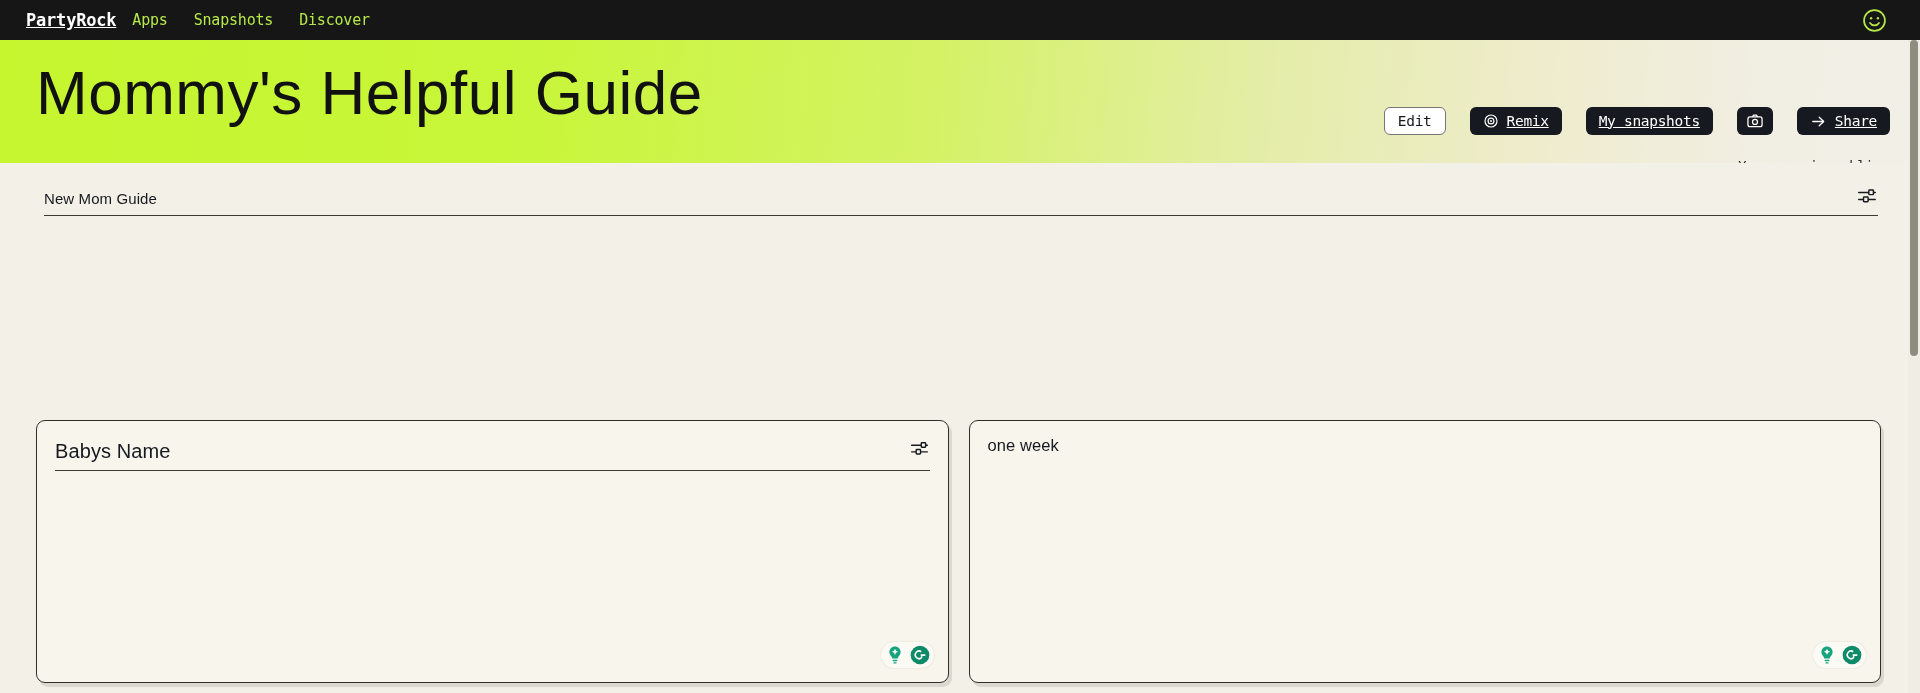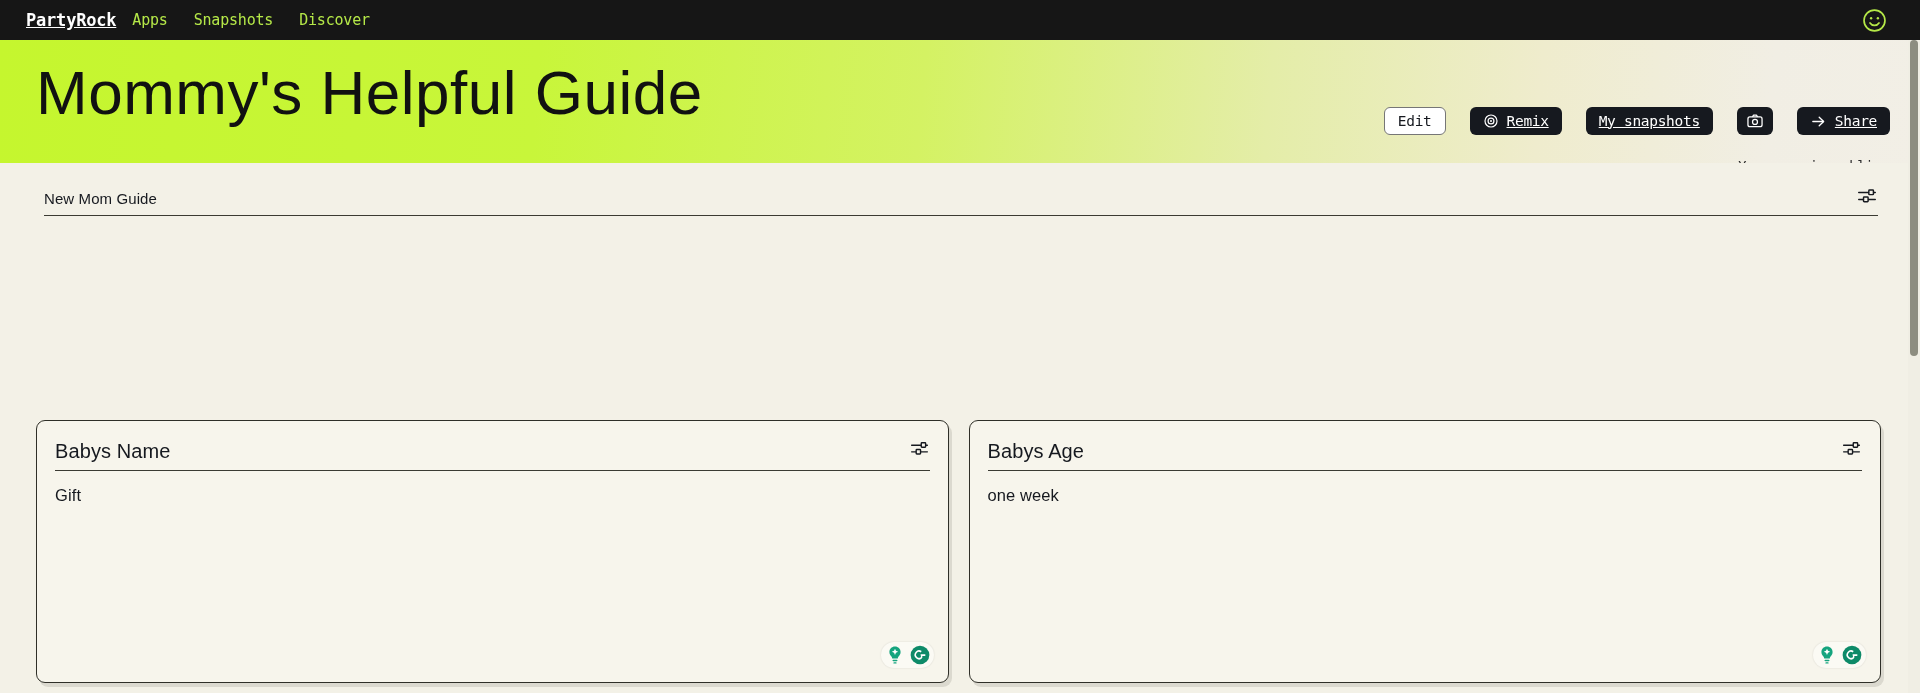--- a/index.html
+++ b/index.html
@@ -354,50 +354,36 @@
             <svg width="21" height="21" viewBox="0 0 24 24" fill="none">
               <path d="M3 8.2h11" stroke="#16191f" stroke-width="1.6" stroke-linecap="round"></path>
               <path d="M17.4 8.2H21" stroke="#16191f" stroke-width="1.6" stroke-linecap="round"></path>
               <rect x="14" y="5.5" width="5" height="5" rx="0.7" stroke="#16191f" stroke-width="1.6" fill="#f7f5ec"></rect>
               <path d="M3 15.8h5.1" stroke="#16191f" stroke-width="1.6" stroke-linecap="round"></path>
               <path d="M11.6 15.8H21" stroke="#16191f" stroke-width="1.6" stroke-linecap="round"></path>
               <rect x="8.2" y="13.2" width="5" height="5" rx="0.7" stroke="#16191f" stroke-width="1.6" fill="#f7f5ec"></rect>
             </svg>
           </span>
         </div>
-        <div class="card-value">Gift</div>
 
         <div class="gram-pill">
           <svg width="22" height="22" viewBox="0 0 24 24">
             <path d="M12 2.6c-3.5 0-6.1 2.7-6.1 6 0 2.2 1.1 3.6 2 4.7.6.8 1 1.3 1 2.1v.5h6.2v-.5c0-.8.4-1.3 1-2.1.9-1.1 2-2.5 2-4.7 0-3.3-2.6-6-6.1-6z" fill="#15a47e"></path>
             <rect x="9.3" y="17.2" width="5.4" height="1.7" rx="0.85" fill="#15a47e"></rect>
             <rect x="10.2" y="19.8" width="3.6" height="1.6" rx="0.8" fill="#15a47e"></rect>
             <path d="M12 5.1l1.05 2.35L15.4 8.5l-2.35 1.05L12 11.9l-1.05-2.35L8.6 8.5l2.35-1.05z" fill="#ffffff"></path>
           </svg>
           <svg width="22" height="22" viewBox="0 0 24 24">
             <path d="M12 1.8A10.2 10.2 0 1 0 22.2 12 10.2 10.2 0 0 0 12 1.8z" fill="#0d8a68"></path>
             <path d="M12.6 11.1h5.2v1.9h-3.3v2.4a5 5 0 1 1-.6-7.7l-1.25 1.45a3.15 3.15 0 1 0 .45 4.9z" fill="#ffffff"></path>
           </svg>
         </div>
       </div>
 
       <div class="card">
-        <div class="card-head">
-          <div class="card-title">Babys Age</div>
-          <span>
-            <svg width="21" height="21" viewBox="0 0 24 24" fill="none">
-              <path d="M3 8.2h11" stroke="#16191f" stroke-width="1.6" stroke-linecap="round"></path>
-              <path d="M17.4 8.2H21" stroke="#16191f" stroke-width="1.6" stroke-linecap="round"></path>
-              <rect x="14" y="5.5" width="5" height="5" rx="0.7" stroke="#16191f" stroke-width="1.6" fill="#f7f5ec"></rect>
-              <path d="M3 15.8h5.1" stroke="#16191f" stroke-width="1.6" stroke-linecap="round"></path>
-              <path d="M11.6 15.8H21" stroke="#16191f" stroke-width="1.6" stroke-linecap="round"></path>
-              <rect x="8.2" y="13.2" width="5" height="5" rx="0.7" stroke="#16191f" stroke-width="1.6" fill="#f7f5ec"></rect>
-            </svg>
-          </span>
-        </div>
         <div class="card-value">one week</div>
 
         <div class="gram-pill">
           <svg width="22" height="22" viewBox="0 0 24 24">
             <path d="M12 2.6c-3.5 0-6.1 2.7-6.1 6 0 2.2 1.1 3.6 2 4.7.6.8 1 1.3 1 2.1v.5h6.2v-.5c0-.8.4-1.3 1-2.1.9-1.1 2-2.5 2-4.7 0-3.3-2.6-6-6.1-6z" fill="#15a47e"></path>
             <rect x="9.3" y="17.2" width="5.4" height="1.7" rx="0.85" fill="#15a47e"></rect>
             <rect x="10.2" y="19.8" width="3.6" height="1.6" rx="0.8" fill="#15a47e"></rect>
             <path d="M12 5.1l1.05 2.35L15.4 8.5l-2.35 1.05L12 11.9l-1.05-2.35L8.6 8.5l2.35-1.05z" fill="#ffffff"></path>
           </svg>
           <svg width="22" height="22" viewBox="0 0 24 24">

